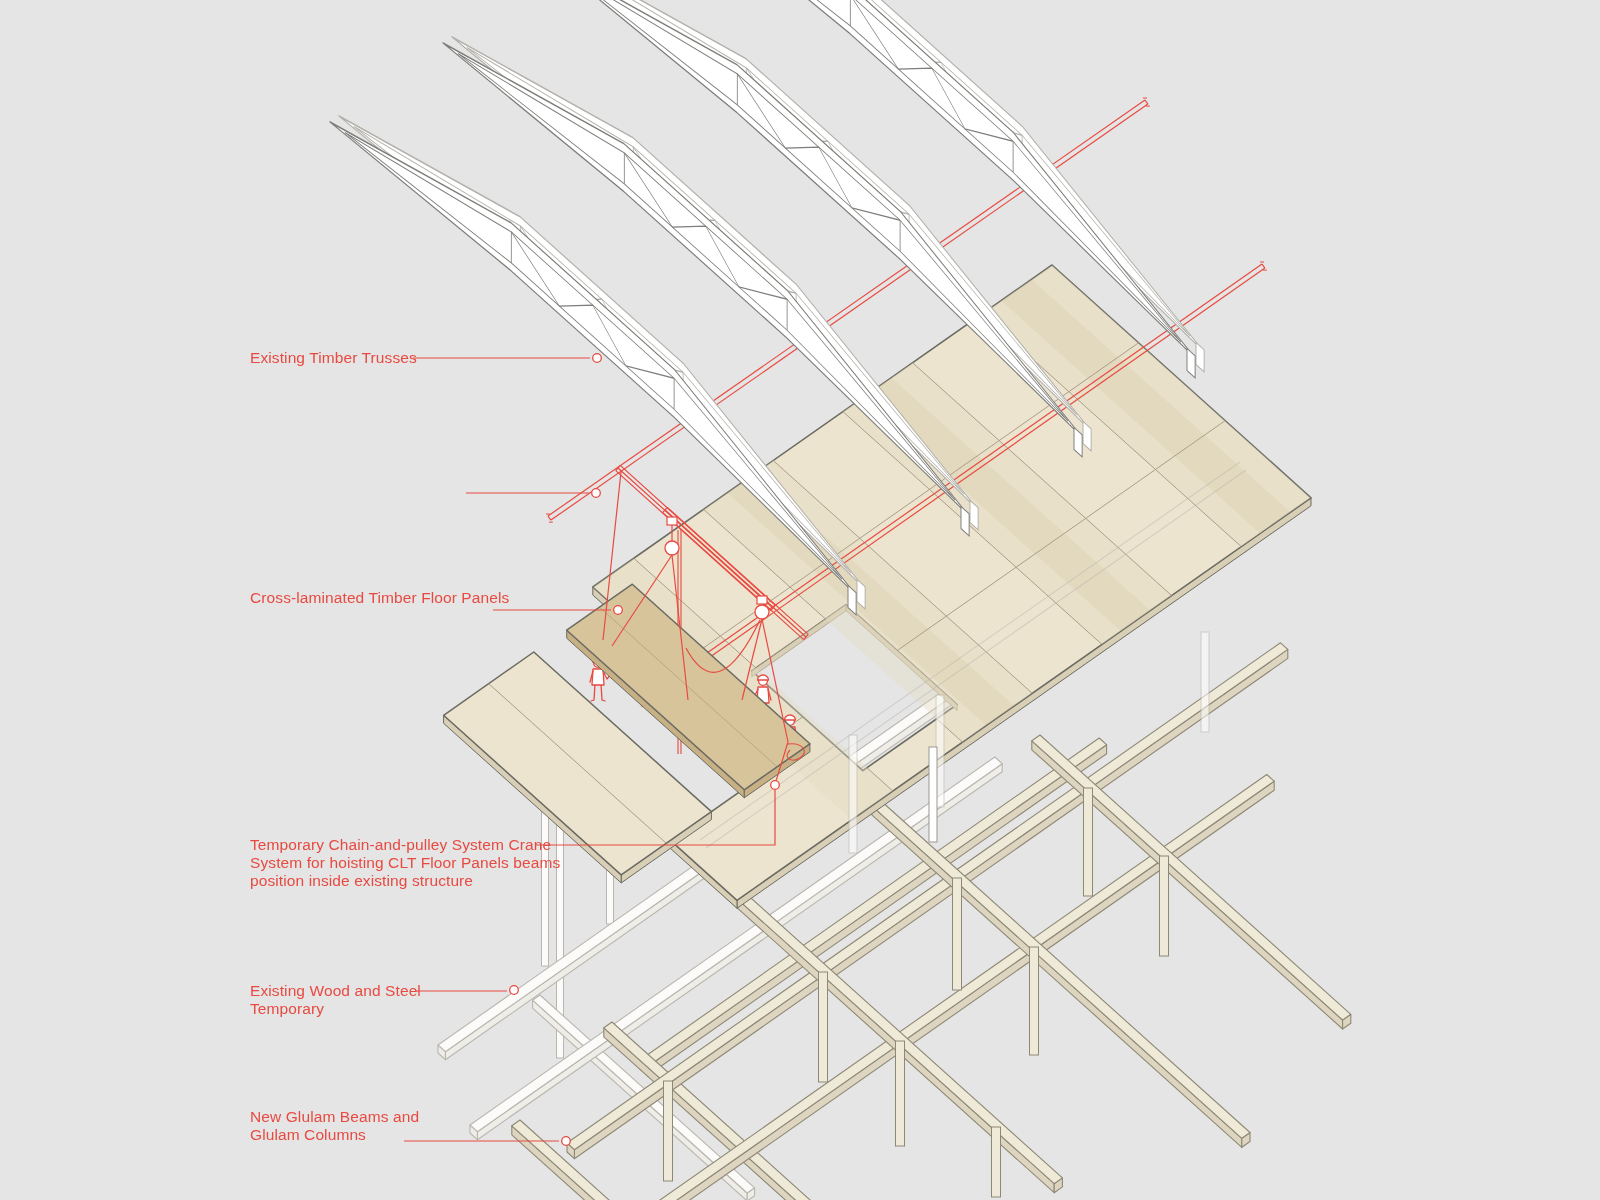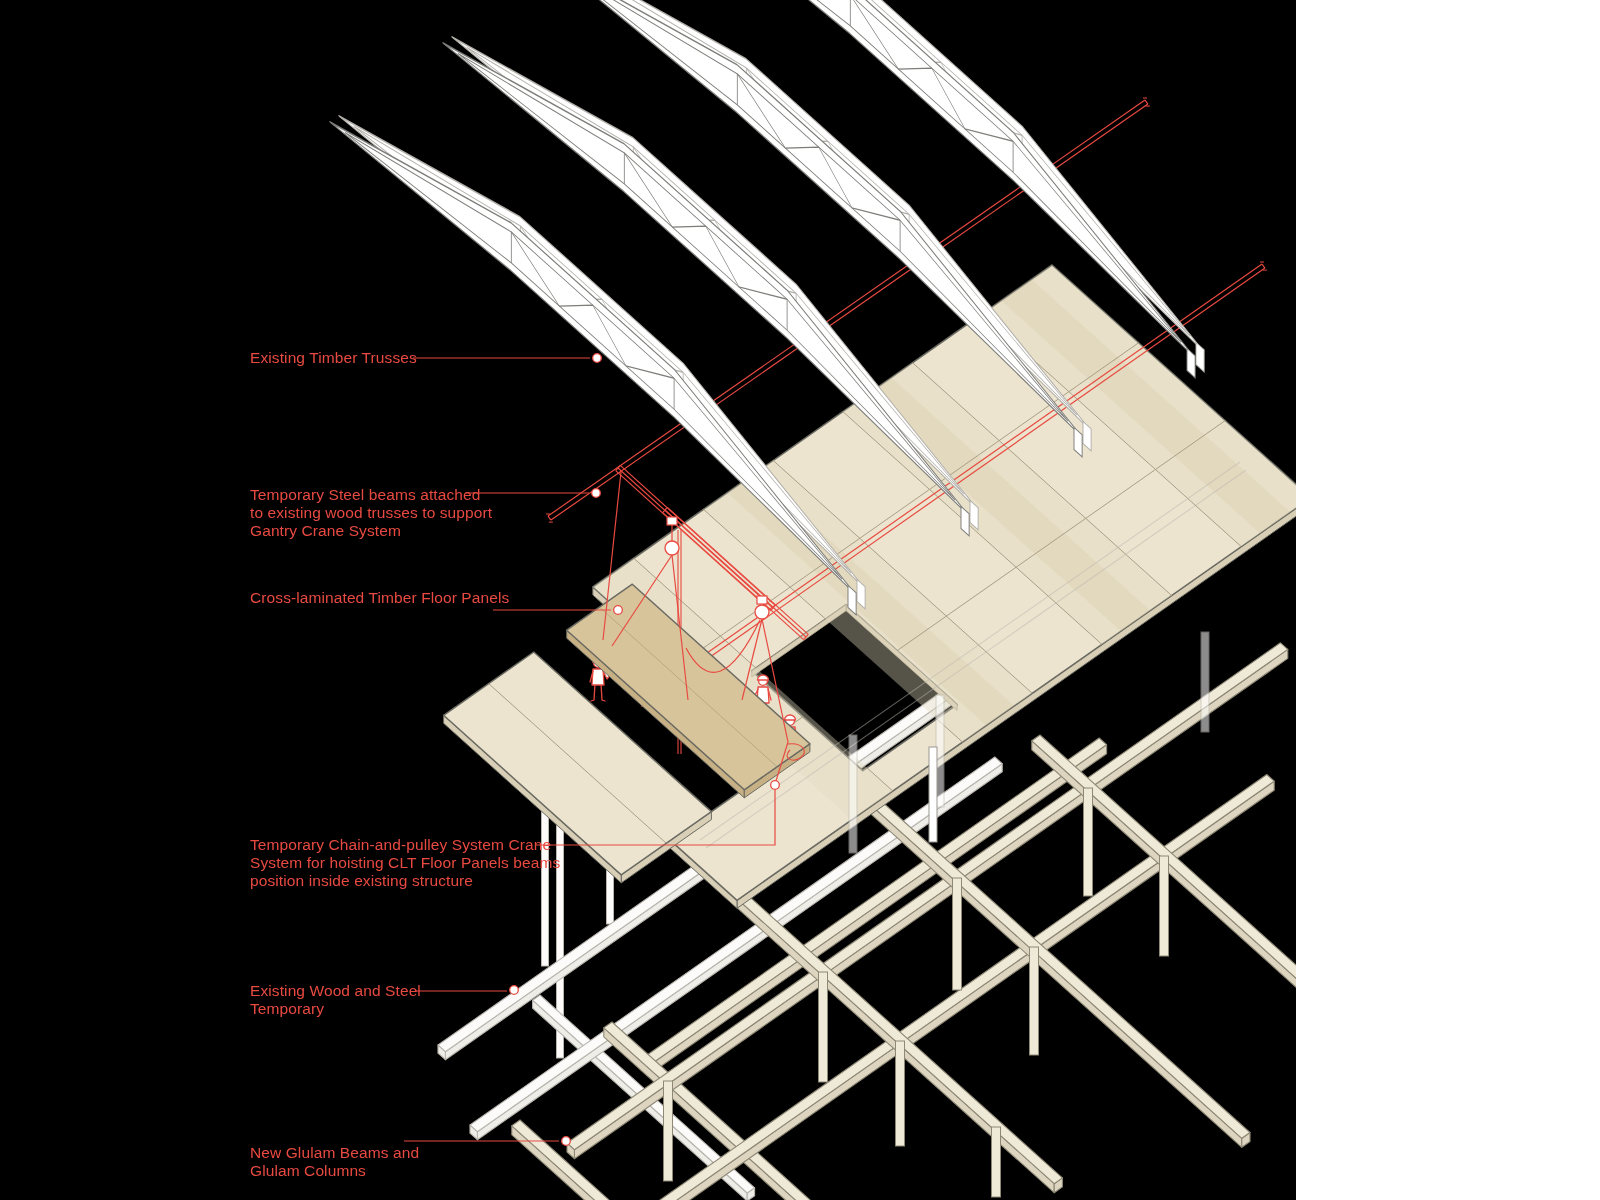--- a/index.html
+++ b/index.html
@@ -1,16 +1,16 @@
 <!DOCTYPE html>
 <html><head>
 <meta charset="utf-8">
 <style>
   html,body{margin:0;padding:0;background:#fff;}
-  .stage{position:relative;width:1296px;height:1200px;background:#000000;overflow:hidden;
+  .stage{position:relative;width:1600px;height:1200px;background:#e5e5e5;overflow:hidden;
          font-family:"Liberation Sans",sans-serif;}
   .stage svg{position:absolute;left:0;top:0;}
   .label{position:absolute;left:250px;font-size:15.5px;line-height:18px;
          letter-spacing:.1px;font-weight:400;}
   .label div{white-space:nowrap;}
 </style>
 </head>
 <body>
 
 <div class="stage">
@@ -245,34 +245,29 @@
         <line x1="415" y1="991" x2="507" y2="991" stroke="#e84a41" stroke-width="1.2"></line>
         <circle cx="514" cy="990" r="4.3" fill="#ffffff" stroke="#e84a41" stroke-width="1.3"></circle>
         <line x1="404" y1="1141" x2="559" y2="1141" stroke="#e84a41" stroke-width="1.2"></line>
         <circle cx="566" cy="1141" r="4.3" fill="#ffffff" stroke="#e84a41" stroke-width="1.3"></circle>
       </g>
     </svg>
 
   <div class="label" style="top: 349px; color: rgb(232, 74, 65);">
     <div>Existing Timber Trusses</div>
   </div>
-  <div class="label" style="top: 486px; color: rgb(232, 74, 65);">
-    <div>Temporary Steel beams attached</div>
-    <div>to existing wood trusses to support</div>
-    <div>Gantry Crane System</div>
-  </div>
   <div class="label" style="top: 589px; color: rgb(232, 74, 65);">
     <div>Cross-laminated Timber Floor Panels</div>
   </div>
   <div class="label" style="top: 836px; color: rgb(232, 74, 65);">
     <div>Temporary Chain-and-pulley System Crane</div>
     <div>System for hoisting CLT Floor Panels beams</div>
     <div>position inside existing structure</div>
   </div>
   <div class="label" style="top: 982px; color: rgb(232, 74, 65);">
     <div>Existing Wood and Steel</div>
     <div>Temporary</div>
   </div>
-  <div class="label" style="top: 1144px; color: rgb(232, 74, 65);">
+  <div class="label" style="top: 1108px; color: rgb(232, 74, 65);">
     <div>New Glulam Beams and</div>
     <div>Glulam Columns</div>
   </div>
 </div>
 
 </body></html>

